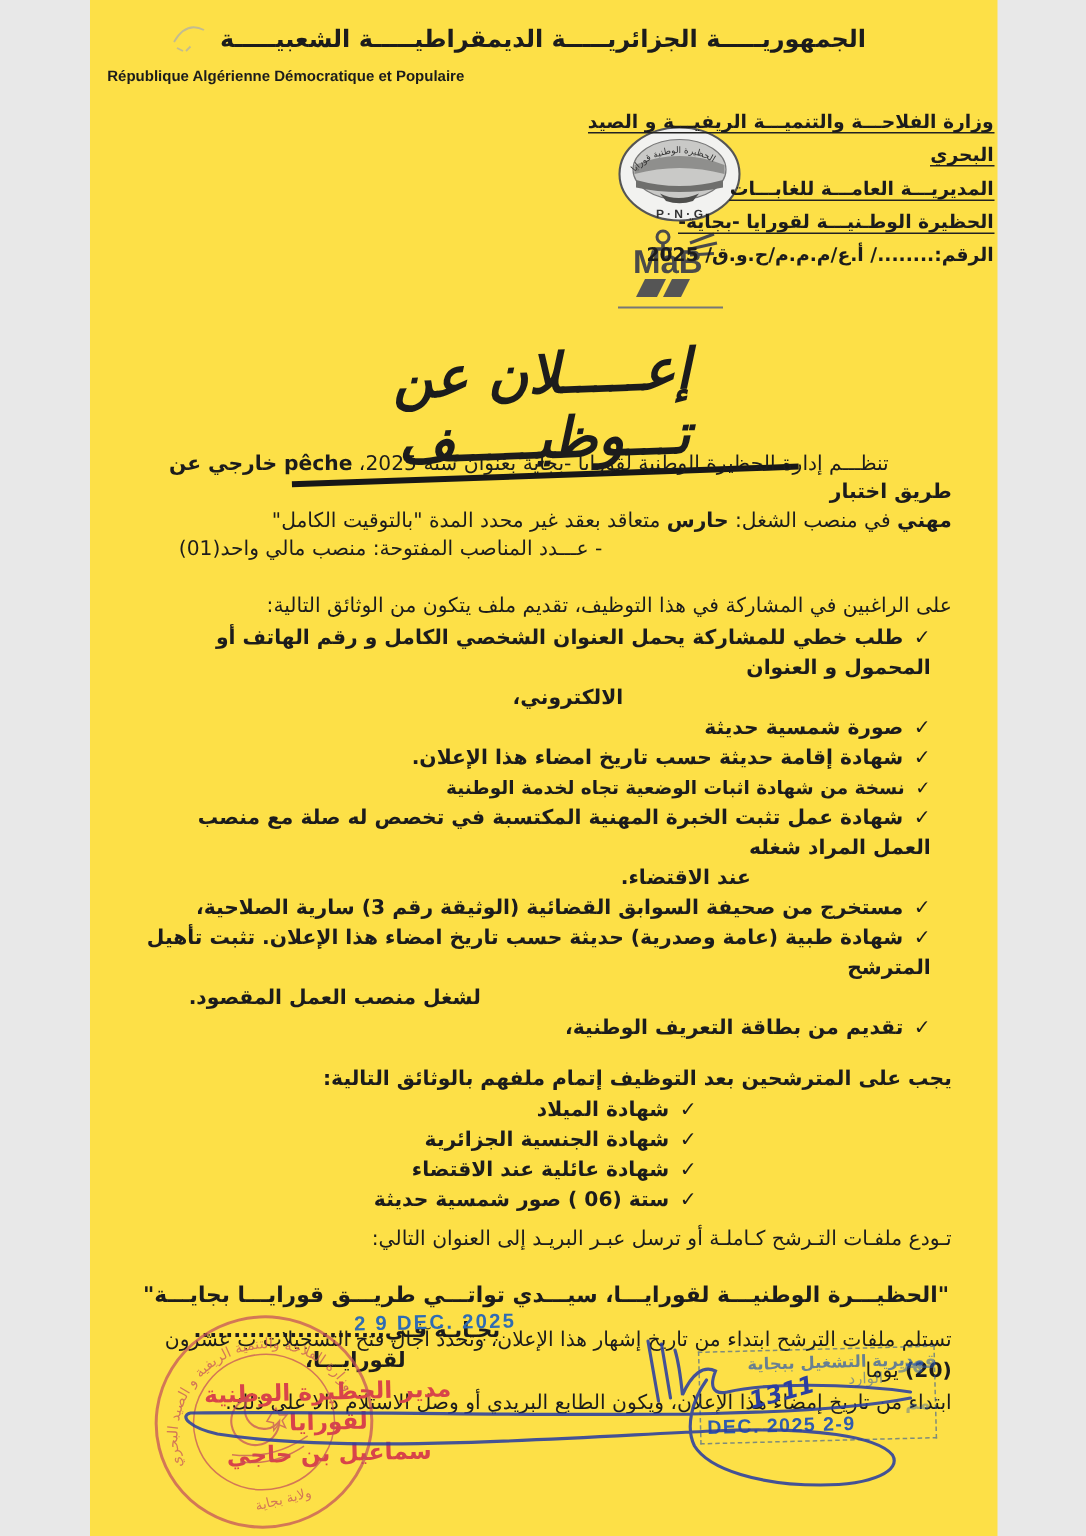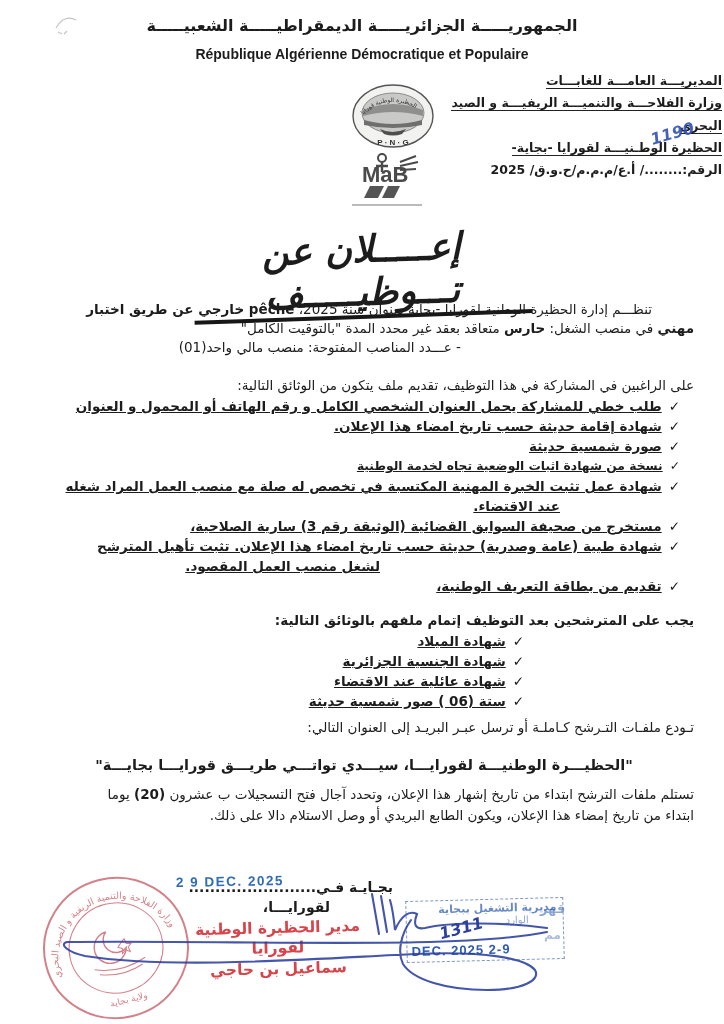--- a/index.html
+++ b/index.html
@@ -1,22 +1,22 @@
 <!DOCTYPE html>
 <html lang="ar"><head>
 <meta charset="utf-8">
 <style>
   html,body{margin:0;padding:0;background:#e8e8e8;}
-  .page{position:relative;width:724px;height:1024px;background:#ffffff;overflow:hidden;
+  .page{position:relative;width:605px;height:1024px;background:#fde047;overflow:hidden;
         font-family:"DejaVu Sans",sans-serif;color:#1c1c1c;margin:0 auto;}
   
   .republic-ar{position:absolute;top:16px;left:0;width:100%;text-align:center;
                font-size:16px;font-weight:bold;direction:rtl;}
-  .republic-fr{position:absolute;top:46px;left:0;width:100%;text-align:center;
-               font-size:14px;font-weight:bold;font-family:"Liberation Sans",sans-serif;}
+  .republic-fr{position:absolute;top:46px;left:12px;width:100%;text-align:left;
+               font-size:10px;font-weight:bold;font-family:"Liberation Sans",sans-serif;}
   .fr-block{position:absolute;left:68px;top:80px;width:290px;
             font-family:"Liberation Serif",serif;font-style:italic;font-weight:bold;
             font-size:15px;line-height:1.38;}
   .ar-admin{position:absolute;right:2px;top:70px;width:300px;text-align:right;direction:rtl;
             font-size:12.5px;font-weight:bold;line-height:1.78;}
   .ar-admin .u{border-bottom:1px solid #222;padding-bottom:0px;}
   .ar-admin .line{display:block;}
   .ref-line{display:block;font-weight:bold;}
   .ref-hand{position:absolute;left:650px;top:124px;color:#3050b5;font-style:italic;
             font-size:16px;transform:rotate(-16deg);font-weight:bold;opacity:.9;}
@@ -28,21 +28,21 @@
   .title-text{font-size:37px;font-weight:bold;font-style:italic;direction:rtl;
               letter-spacing:1px;}
   .title-underline{height:0;border-top:4px solid #171717;width:338px;margin:1px auto 0;}
   
   .body{position:absolute;top:300px;right:30px;left:34px;direction:rtl;text-align:right;
         font-size:13.5px;line-height:19px;}
   .p1 .ind{text-indent:42px;display:block;}
   .p1 .l{display:block;}
   .p1 .open-line{margin-right:233px;display:block;}
   .docs-intro{margin-top:19px;}
-  .list{margin-top:1px;padding-right:14px;text-decoration:underline;}
+  .list{margin-top:1px;padding-right:14px;}
   .item{font-weight:bold;line-height:20px;}
   .item .tick{display:inline-block;margin-left:7px;}
   .item.small{font-size:12.3px;}
   .cont{display:block;font-weight:bold;}
   .c1{margin-right:205px;}
   .c5{margin-right:120px;}
   .c7{margin-right:300px;}
   .post-intro{margin-top:15px;font-weight:bold;}
   .post-list{padding-right:170px;}
   .submit-line{margin-top:7px;}
@@ -106,22 +106,22 @@
     <text x="18" y="34" font-size="22" font-weight="bold" fill="#4a4a4a" font-family="Liberation Sans, sans-serif">MaB</text>
     <circle cx="38" cy="10" r="4" fill="none" stroke="#4a4a4a" stroke-width="2"></circle>
     <path d="M38 14 v10 M32 18 h12" stroke="#4a4a4a" stroke-width="2.4" fill="none"></path>
     <path d="M56 14 l16 -6 M56 18 l18 -4 M56 22 l16 -1" stroke="#4a4a4a" stroke-width="2" fill="none"></path>
     <path d="M26 38 l14 0 l-6 12 l-14 0 z" fill="#555"></path>
     <path d="M44 38 l12 0 l-6 12 l-12 0 z" fill="#555"></path>
     <line x1="8" y1="57" x2="78" y2="57" stroke="#777" stroke-width="1.2"></line>
   </svg>
 
   <div class="ar-admin">
+    <span class="line"><span class="u">وزارة الفلاحـــة والتنميـــة الريفيـــة و الصيد البحري</span></span>
     <span class="line"><span class="u">المديريـــة العامـــة للغابـــات</span></span>
-    <span class="line"><span class="u">وزارة الفلاحـــة والتنميـــة الريفيـــة و الصيد البحري</span></span>
     <span class="line"><span class="u">الحظيرة الوطـنيـــة لقورايا -بجاية-</span></span>
     <span class="ref-line">الرقم:......../ أ.ع/م.م.م/ح.و.ق/ 2025</span>
   </div>
   <div class="ref-hand">1190</div>
 
   <div class="title-wrap">
     <div class="title-text">إعـــــلان عن تـــوظيـــــف</div>
     <div class="title-underline"></div>
   </div>
 
@@ -131,26 +131,27 @@
       <span class="ind"><span>تنظـــم إدارة الحظيرة الوطنية لقورايا -بجاية بعنوان سنة 2025، </span><b>pêche خارجي عن طريق اختبار</b></span>
       <span class="l"><b>مهني</b><span> في منصب الشغل: </span><b>حارس</b><span> متعاقد بعقد غير محدد المدة "بالتوقيت الكامل"</span></span>
       <span class="open-line">- عـــدد المناصب المفتوحة: منصب مالي واحد(01)</span>
     </div>
 
     <div class="docs-intro">على الراغبين في المشاركة في هذا التوظيف، تقديم ملف يتكون من الوثائق التالية:</div>
 
     <div class="list">
       <div class="item">
         <span class="tick">✓</span><span>طلب خطي للمشاركة يحمل العنوان الشخصي الكامل و رقم الهاتف أو المحمول و العنوان</span>
+        <span class="cont c1">الالكتروني،</span>
+      </div>
+      <div class="item">
+        <span class="tick">✓</span><span>صورة شمسية حديثة</span>
       </div>
       <div class="item">
         <span class="tick">✓</span><span>شهادة إقامة حديثة حسب تاريخ امضاء هذا الإعلان.</span>
-      </div>
-      <div class="item">
-        <span class="tick">✓</span><span>صورة شمسية حديثة</span>
       </div>
       <div class="item small">
         <span class="tick">✓</span><span>نسخة من شهادة اثبات الوضعية تجاه لخدمة الوطنية</span>
       </div>
       <div class="item">
         <span class="tick">✓</span><span>شهادة عمل تثبت الخبرة المهنية المكتسبة في تخصص له صلة مع منصب العمل المراد شغله</span>
         <span class="cont c5">عند الاقتضاء.</span>
       </div>
       <div class="item">
         <span class="tick">✓</span><span>مستخرج من صحيفة السوابق القضائية (الوثيقة رقم 3) سارية الصلاحية،</span>

